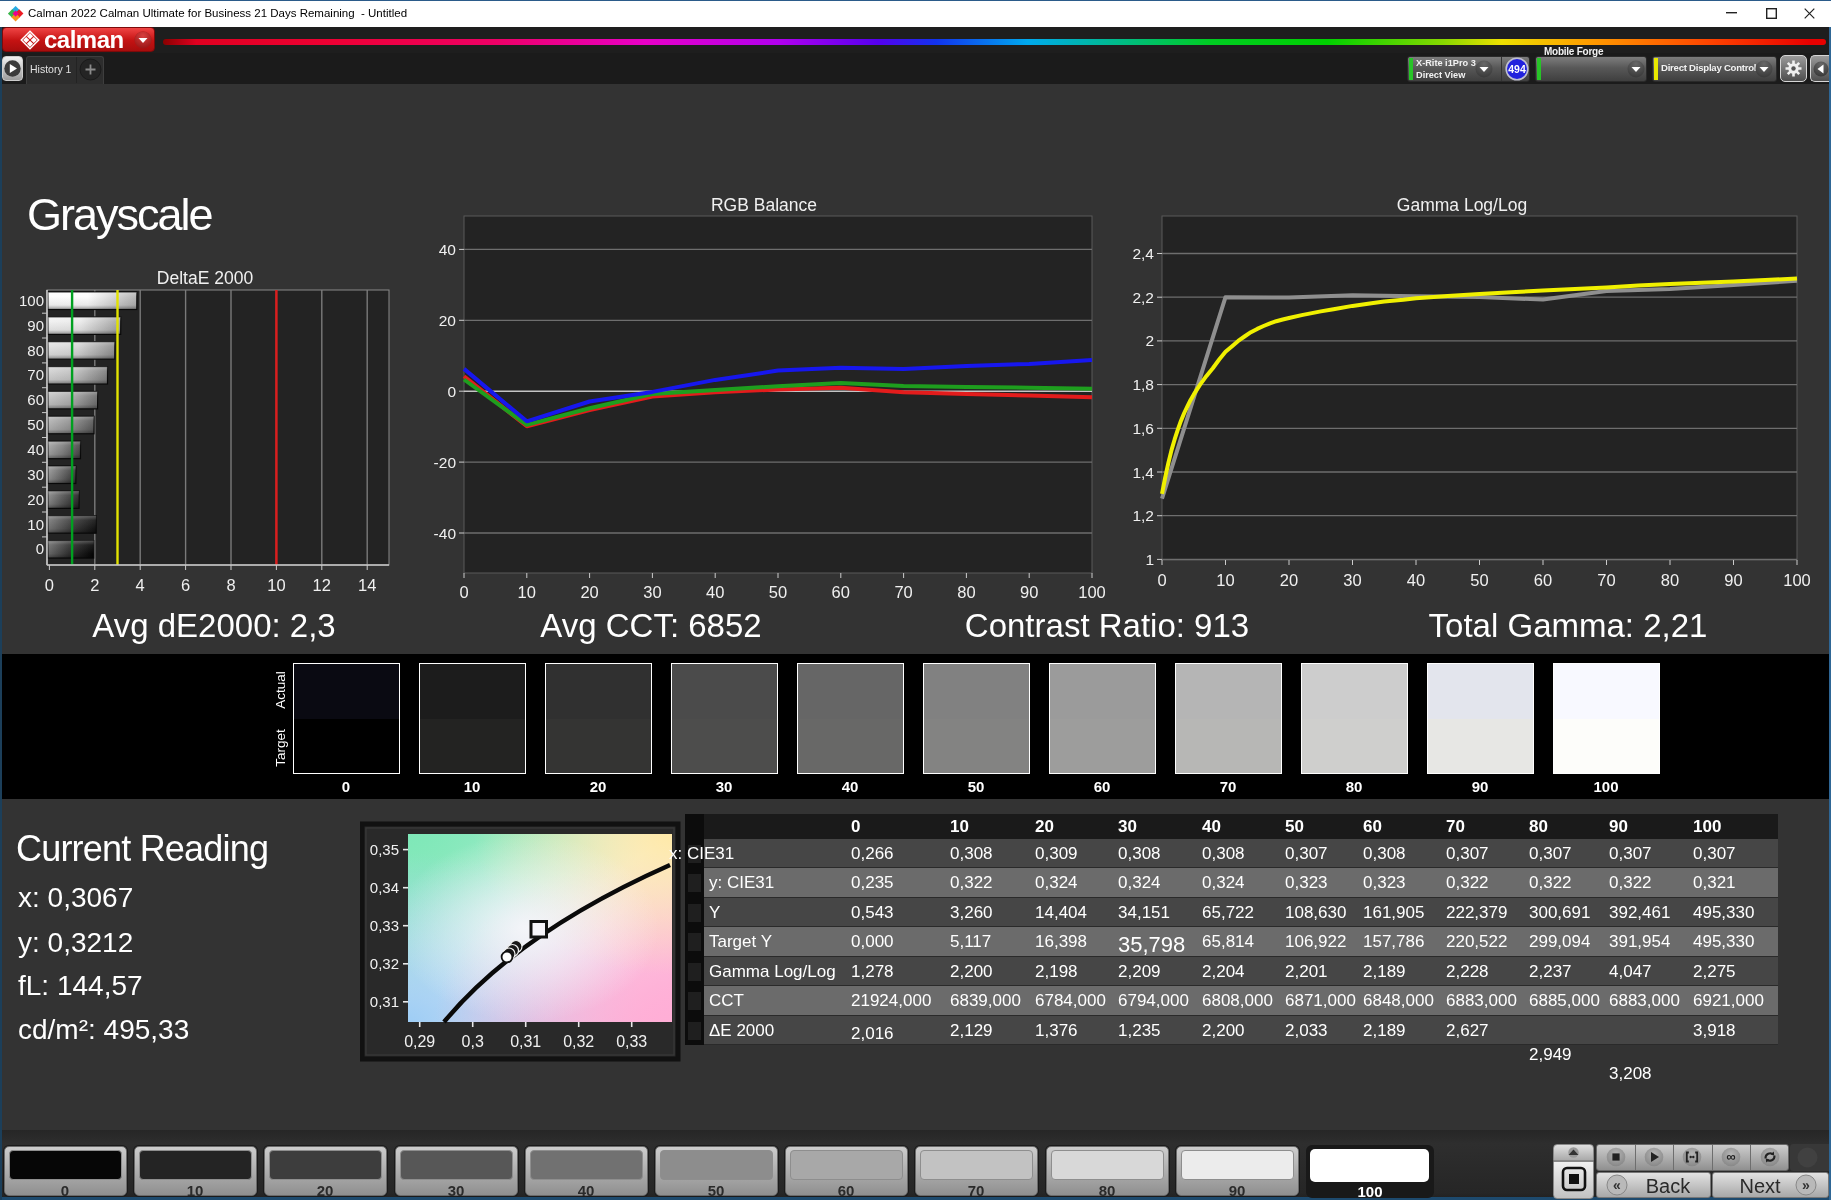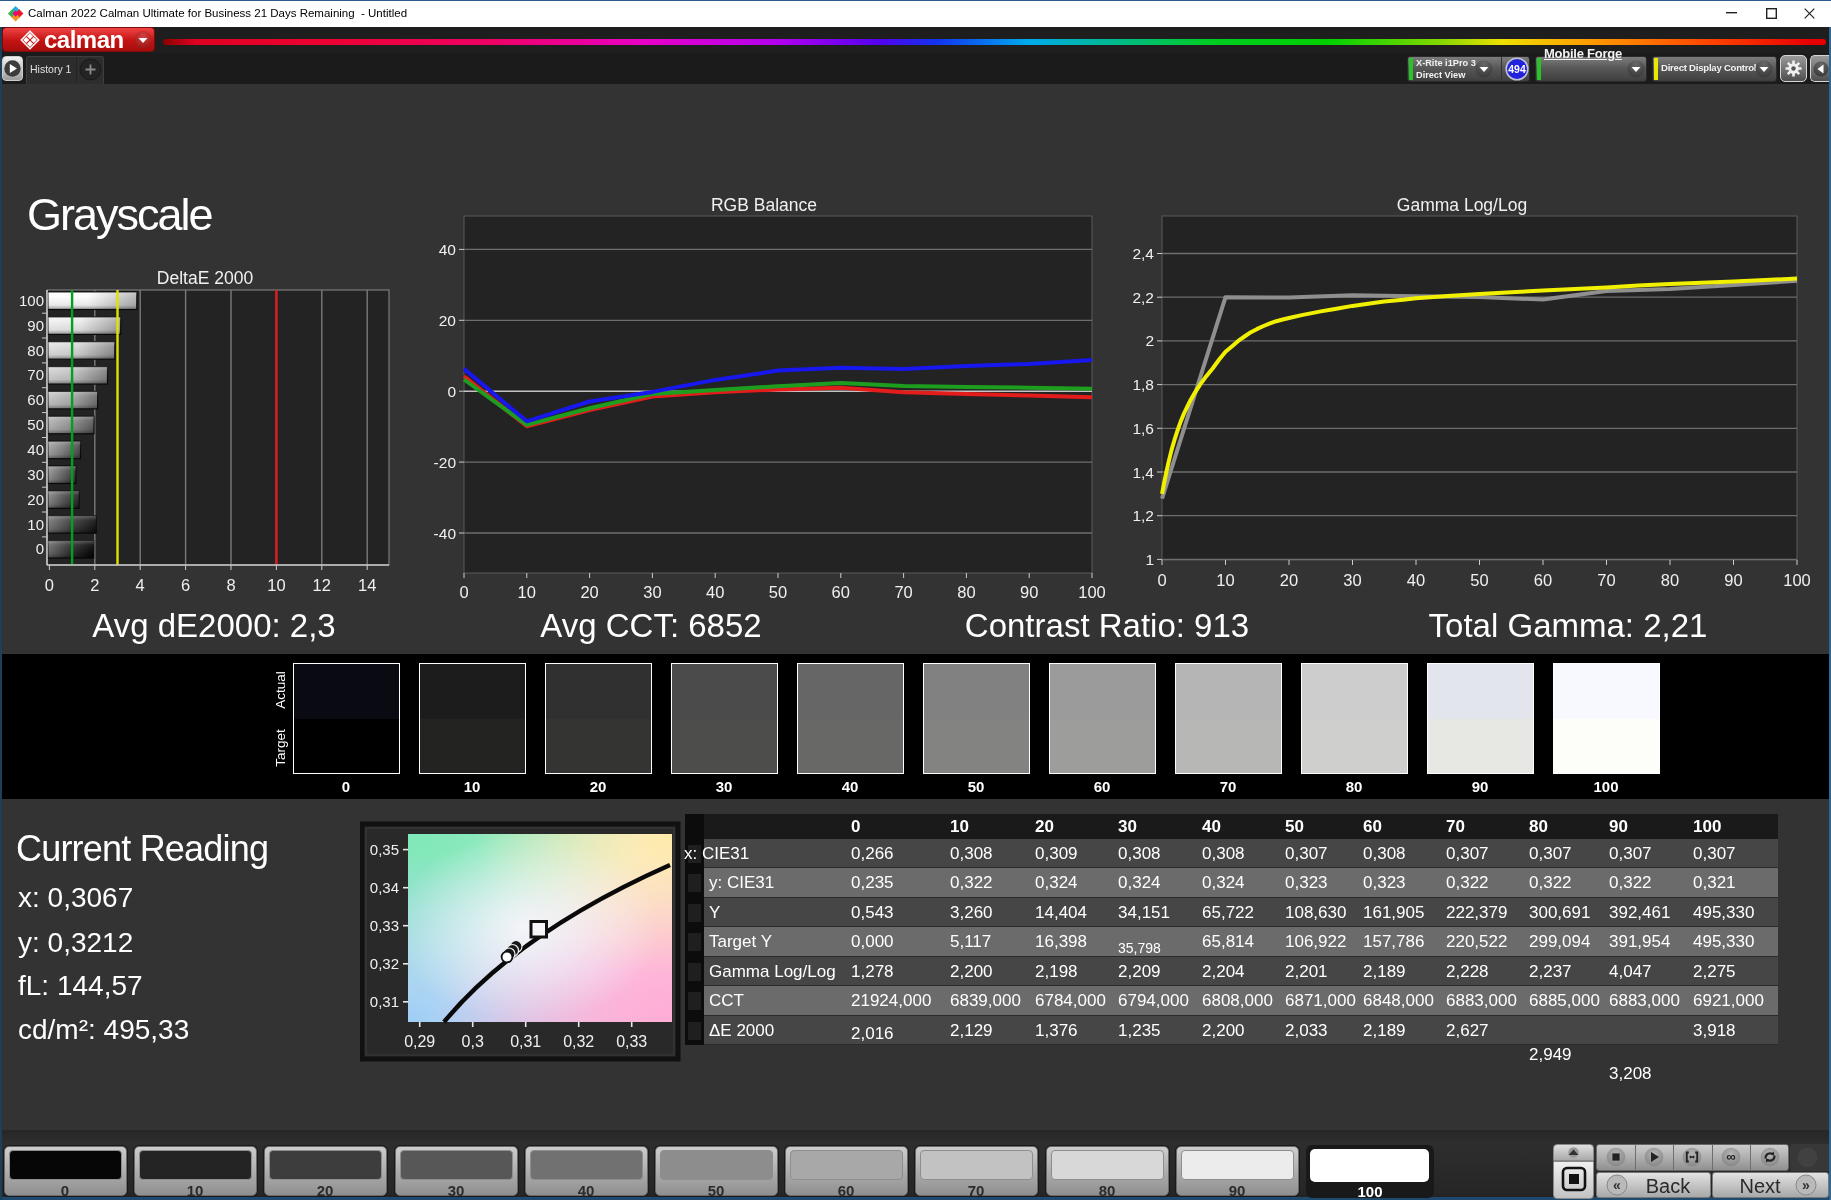--- a/index.html
+++ b/index.html
@@ -79,21 +79,21 @@
 <div class="abs" style="left:1409px;top:58px;width:4px;height:22px;background:#27c427;"></div><div class="txt" style="left:1416px;top:58px;font-size:9.2px;font-weight:bold;color:#f2f2f2;line-height:11.5px;">X-Rite i1Pro 3<br>Direct View</div><svg class="abs" style="left:1475px;top:60px" width="18" height="18" viewBox="0 0 18 18">
 <circle cx="9" cy="9" r="8.5" fill="url(#ddk)"></circle>
     <path d="M4.5 7 L13.5 7 L9 12 Z" fill="#fff"></path>
   </svg>
 <div class="abs" style="left:1501px;top:57px;width:1px;height:24px;background:#333;"></div>
 <svg class="abs" style="left:1505px;top:57px" width="24" height="24" viewBox="0 0 24 24">
     <circle cx="12" cy="12" r="10.8" fill="#2222dd" stroke="#c0c0d0" stroke-width="1.6"></circle>
     <text x="12" y="15.8" font-size="10.5" font-weight="bold" fill="#fff" text-anchor="middle" font-family="Liberation Sans">494</text>
   </svg>
 <div class="abs" style="left:1535px;top:56px;width:112px;height:26px;border-radius:3px;background:linear-gradient(#7d7d7d,#585858 45%,#3f3f3f);border:1px solid #2a2a2a;box-sizing:border-box;"></div>
-<div class="abs" style="left:1537px;top:58px;width:4px;height:22px;background:#27c427;"></div><div class="txt" style="left:1544px;top:46px;font-size:13px;font-weight:bold;letter-spacing:-0.25px;color:#f2f2f2;text-decoration:underline;">Mobile Forge</div><svg class="abs" style="left:1627px;top:60px" width="18" height="18" viewBox="0 0 18 18">
+<div class="abs" style="left:1537px;top:58px;width:4px;height:22px;background:#27c427;"></div><div class="txt" style="left:1544px;top:46px;font-size:10px;font-weight:bold;letter-spacing:-0.25px;color:#f2f2f2;">Mobile Forge</div><svg class="abs" style="left:1627px;top:60px" width="18" height="18" viewBox="0 0 18 18">
 <circle cx="9" cy="9" r="8.5" fill="url(#ddk)"></circle>
     <path d="M4.5 7 L13.5 7 L9 12 Z" fill="#fff"></path>
   </svg>
 <div class="abs" style="left:1652px;top:56px;width:125px;height:26px;border-radius:3px;background:linear-gradient(#7d7d7d,#585858 45%,#3f3f3f);border:1px solid #2a2a2a;box-sizing:border-box;"></div>
 <div class="abs" style="left:1654px;top:58px;width:4px;height:22px;background:#e8e800;"></div><div class="txt" style="left:1661px;top:62px;font-size:9.6px;font-weight:bold;letter-spacing:-0.25px;color:#f2f2f2;">Direct Display Control</div><svg class="abs" style="left:1755px;top:60px" width="18" height="18" viewBox="0 0 18 18">
 <circle cx="9" cy="9" r="8.5" fill="url(#ddk)"></circle>
     <path d="M4.5 7 L13.5 7 L9 12 Z" fill="#fff"></path>
   </svg>
 <div class="abs" style="left:1780px;top:55px;width:27px;height:27px;border-radius:5px;background:linear-gradient(#9a9a9a,#4e4e4e);border:1.5px solid #d6d6d6;box-sizing:border-box;"></div>
 <svg class="abs" style="left:1784px;top:59px" width="19" height="19" viewBox="0 0 19 19">
@@ -487,21 +487,21 @@
 <div class="txt" style="left:1118px;top:817px;font-size:17px;font-weight:bold;">30</div>
 <div class="txt" style="left:1202px;top:817px;font-size:17px;font-weight:bold;">40</div>
 <div class="txt" style="left:1285px;top:817px;font-size:17px;font-weight:bold;">50</div>
 <div class="txt" style="left:1363px;top:817px;font-size:17px;font-weight:bold;">60</div>
 <div class="txt" style="left:1446px;top:817px;font-size:17px;font-weight:bold;">70</div>
 <div class="txt" style="left:1529px;top:817px;font-size:17px;font-weight:bold;">80</div>
 <div class="txt" style="left:1609px;top:817px;font-size:17px;font-weight:bold;">90</div>
 <div class="txt" style="left:1693px;top:817px;font-size:17px;font-weight:bold;">100</div>
 <div class="abs" style="left:704px;top:839.0px;width:1074px;height:29.43px;background:#464646;box-shadow:0 -1px 0 #2a2a2a inset;"></div>
 <div class="abs" style="left:688px;top:845.0px;width:13px;height:18px;background:#1f1f1f;"></div>
-<div class="txt" style="left:684px;top:844.0px;font-size:17px;">x: CIE31</div>
+<div class="txt" style="left:669px;top:844.0px;font-size:17px;">x: CIE31</div>
 <div class="txt" style="left:851px;top:844.0px;font-size:17px;">0,266</div>
 <div class="txt" style="left:950px;top:844.0px;font-size:17px;">0,308</div>
 <div class="txt" style="left:1035px;top:844.0px;font-size:17px;">0,309</div>
 <div class="txt" style="left:1118px;top:844.0px;font-size:17px;">0,308</div>
 <div class="txt" style="left:1202px;top:844.0px;font-size:17px;">0,308</div>
 <div class="txt" style="left:1285px;top:844.0px;font-size:17px;">0,307</div>
 <div class="txt" style="left:1363px;top:844.0px;font-size:17px;">0,308</div>
 <div class="txt" style="left:1446px;top:844.0px;font-size:17px;">0,307</div>
 <div class="txt" style="left:1529px;top:844.0px;font-size:17px;">0,307</div>
 <div class="txt" style="left:1609px;top:844.0px;font-size:17px;">0,307</div>
@@ -533,21 +533,21 @@
 <div class="txt" style="left:1446px;top:902.9px;font-size:17px;">222,379</div>
 <div class="txt" style="left:1529px;top:902.9px;font-size:17px;">300,691</div>
 <div class="txt" style="left:1609px;top:902.9px;font-size:17px;">392,461</div>
 <div class="txt" style="left:1693px;top:902.9px;font-size:17px;">495,330</div>
 <div class="abs" style="left:704px;top:927.3px;width:1074px;height:29.43px;background:#6b6b6b;box-shadow:0 -1px 0 #2a2a2a inset;"></div>
 <div class="abs" style="left:688px;top:933.3px;width:13px;height:18px;background:#1f1f1f;"></div>
 <div class="txt" style="left:709px;top:932.3px;font-size:17px;">Target Y</div>
 <div class="txt" style="left:851px;top:932.3px;font-size:17px;">0,000</div>
 <div class="txt" style="left:950px;top:932.3px;font-size:17px;">5,117</div>
 <div class="txt" style="left:1035px;top:932.3px;font-size:17px;">16,398</div>
-<div class="txt" style="left:1118px;top:932.3px;font-size:14px;margin-top:8px;">35,798</div>
+<div class="txt" style="left:1118px;top:932.3px;font-size:22px;">35,798</div>
 <div class="txt" style="left:1202px;top:932.3px;font-size:17px;">65,814</div>
 <div class="txt" style="left:1285px;top:932.3px;font-size:17px;">106,922</div>
 <div class="txt" style="left:1363px;top:932.3px;font-size:17px;">157,786</div>
 <div class="txt" style="left:1446px;top:932.3px;font-size:17px;">220,522</div>
 <div class="txt" style="left:1529px;top:932.3px;font-size:17px;">299,094</div>
 <div class="txt" style="left:1609px;top:932.3px;font-size:17px;">391,954</div>
 <div class="txt" style="left:1693px;top:932.3px;font-size:17px;">495,330</div>
 <div class="abs" style="left:704px;top:956.7px;width:1074px;height:29.43px;background:#464646;box-shadow:0 -1px 0 #2a2a2a inset;"></div>
 <div class="abs" style="left:688px;top:962.7px;width:13px;height:18px;background:#1f1f1f;"></div>
 <div class="txt" style="left:709px;top:961.7px;font-size:17px;">Gamma Log/Log</div>

